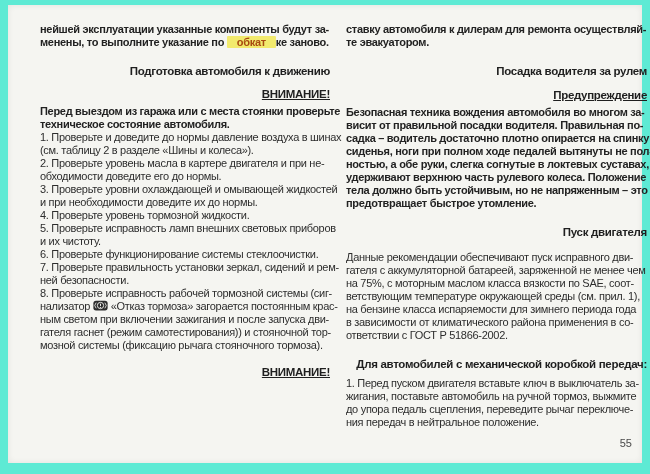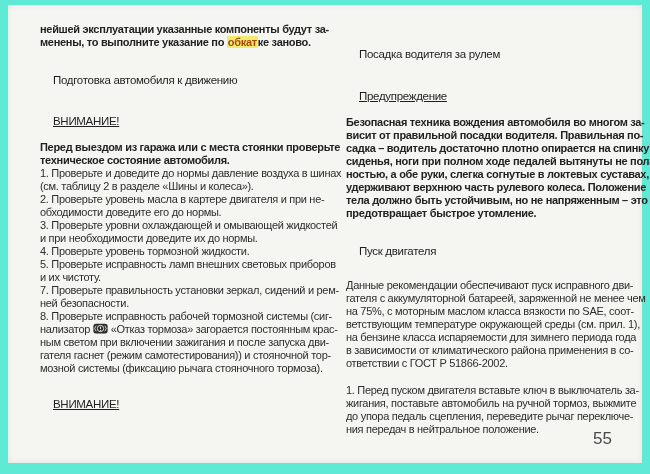--- a/index.html
+++ b/index.html
@@ -12,29 +12,29 @@
     position:absolute;left:8px;top:5px;right:8px;bottom:11px;
     background:#f5f5f1;
     box-shadow:inset 0 0 6px rgba(0,0,0,.08);
   }
   .col{position:absolute;top:18px;color:#2d2d2d;font-size:11px;line-height:13px;letter-spacing:-0.3px;}
   #col-left{left:32px;width:294px;}
   #col-right{left:338px;width:305px;}
   .txt{margin:0;white-space:pre;}
   .b{font-weight:700;color:#222;}
   .u{text-decoration:underline;}
-  .hd{font-weight:400;font-size:11.5px;color:#1f1f1f;margin:13px;white-space:pre;}
+  .hd{font-weight:700;font-size:11.5px;color:#1f1f1f;margin:4px;white-space:pre;text-align:right;}
   .gap2{height:2px;}.gap3{height:3px;}.gap8{height:8px;}.gap10{height:10px;}.gap12{height:12px;}
-  .hl{background:#f2ea6d;color:#a84a10;padding:0 1px;border-radius:1px;}
+  .hl{background:#f2ea6d;color:#a84a10;padding:0 10px;border-radius:1px;}
   .tell{
     display:inline-block;vertical-align:-1px;line-height:0;
   }
   #page-num{
-    position:absolute;right:30px;bottom:14px;
-    font-size:17px;color:#4a4a4a;letter-spacing:0;
+    position:absolute;right:10px;bottom:14px;
+    font-size:11px;color:#4a4a4a;letter-spacing:0;
   }
 </style>
 </head>
 <body>
 
 <div id="screen">
   <div id="page">
 
     <div class="col" id="col-left">
       <p class="txt b"><span>нейшей эксплуатации указанные компоненты будут за-
@@ -47,39 +47,42 @@
 техническое состояние автомобиля.</p>
       <p class="txt">1. Проверьте и доведите до нормы давление воздуха в шинах
 (см. таблицу 2 в разделе «Шины и колеса»).</p>
       <p class="txt">2. Проверьте уровень масла в картере двигателя и при не-
 обходимости доведите его до нормы.</p>
       <p class="txt">3. Проверьте уровни охлаждающей и омывающей жидкостей
 и при необходимости доведите их до нормы.</p>
       <p class="txt">4. Проверьте уровень тормозной жидкости.</p>
       <p class="txt">5. Проверьте исправность ламп внешних световых приборов
 и их чистоту.</p>
+      <p class="txt">6. Проверьте функционирование системы стеклоочистки.</p>
       <p class="txt">7. Проверьте правильность установки зеркал, сидений и рем-
 ней безопасности.</p>
       <p class="txt"><span>8. Проверьте исправность рабочей тормозной системы (сиг-
 нализатор </span><span class="tell"><svg width="15" height="11" viewBox="0 0 20 14">
               <rect x="0.5" y="0.5" width="19" height="13" rx="3.5" fill="#2b2b2b"></rect>
               <circle cx="10" cy="7" r="4.2" fill="none" stroke="#f5f5f1" stroke-width="1.2"></circle>
               <line x1="10" y1="4.6" x2="10" y2="7.6" stroke="#f5f5f1" stroke-width="1.3"></line>
               <circle cx="10" cy="9.4" r="0.8" fill="#f5f5f1"></circle>
               <path d="M4.2 3.2 A5.4 5.4 0 0 0 4.2 10.8" fill="none" stroke="#f5f5f1" stroke-width="1.1"></path>
               <path d="M15.8 3.2 A5.4 5.4 0 0 1 15.8 10.8" fill="none" stroke="#f5f5f1" stroke-width="1.1"></path>
             </svg></span><span> «Отказ тормоза» загорается постоянным крас-
 ным светом при включении зажигания и после запуска дви-
 гателя гаснет (режим самотестирования)) и стояночной тор-
 мозной системы (фиксацию рычага стояночного тормоза).</span></p>
       <div class="gap10"></div>
       <p class="hd u">ВНИМАНИЕ!</p>
     </div>
 
     <div class="col" id="col-right">
+      <p class="txt b">ставку автомобиля к дилерам для ремонта осуществляй-
+те эвакуатором.</p>
       <div class="gap12"></div>
       <p class="hd">Посадка водителя за рулем</p>
       <div class="gap3"></div>
       <p class="hd u">Предупреждение</p>
       <p class="txt b">Безопасная техника вождения автомобиля во многом за-
 висит от правильной посадки водителя. Правильная по-
 садка – водитель достаточно плотно опирается на спинку
 сиденья, ноги при полном ходе педалей вытянуты не пол-
 ностью, а обе руки, слегка согнутые в локтевых суставах,
 удерживают верхнюю часть рулевого колеса. Положение
@@ -89,20 +92,21 @@
       <p class="hd">Пуск двигателя</p>
       <div class="gap8"></div>
       <p class="txt">Данные рекомендации обеспечивают пуск исправного дви-
 гателя с аккумуляторной батареей, заряженной не менее чем
 на 75%, с моторным маслом класса вязкости по SAE, соот-
 ветствующим температуре окружающей среды (см. прил. 1),
 на бензине класса испаряемости для зимнего периода года
 в зависимости от климатического района применения в со-
 ответствии с ГОСТ Р 51866-2002.</p>
       <div class="gap12"></div>
+      <p class="hd">Для автомобилей с механической коробкой передач:</p>
       <div class="gap2"></div>
       <p class="txt">1. Перед пуском двигателя вставьте ключ в выключатель за-
 жигания, поставьте автомобиль на ручной тормоз, выжмите
 до упора педаль сцепления, переведите рычаг переключе-
 ния передач в нейтральное положение.</p>
     </div>
 
     <div id="page-num">55</div>
   </div>
 </div>

